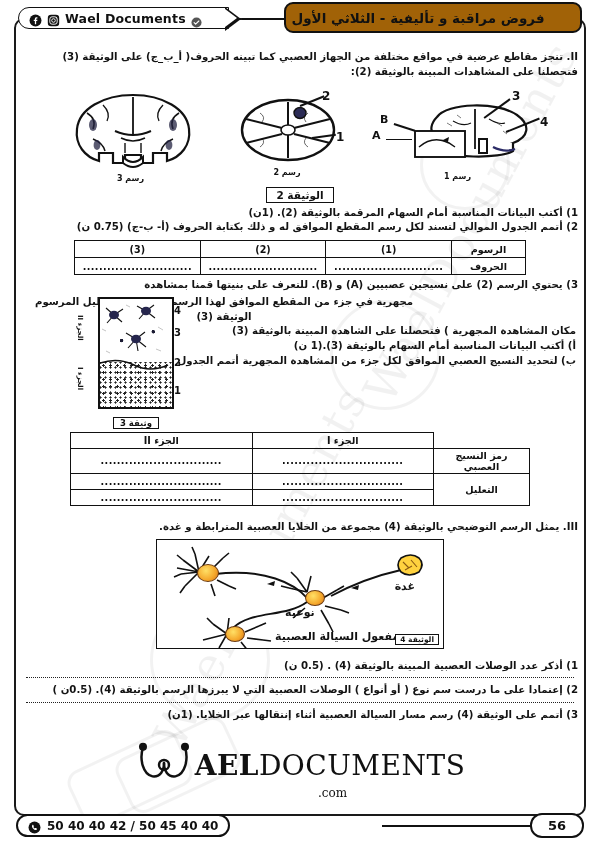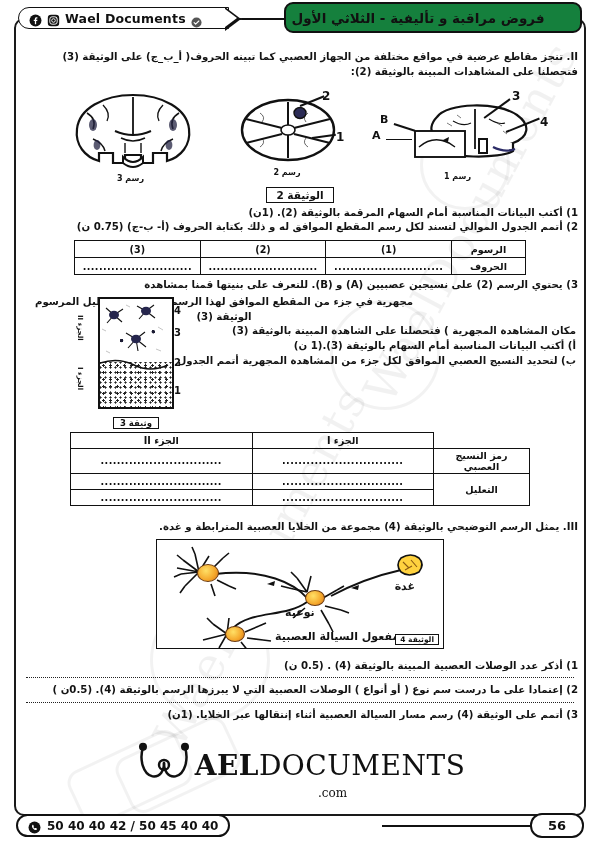--- a/index.html
+++ b/index.html
@@ -117,21 +117,21 @@
     width: 50px; height: 2.2px;
     background: #111;
   }
   .title-pill {
     position: absolute;
     left: 284px; top: 2px;
     width: 298px; height: 31px;
     border: 2px solid #111;
     border-radius: 9px;
     display: flex; align-items: center; justify-content: center;
-    background: #15803d;
+    background: #a16207;
   }
   .title-text {
     font-size: 13.5px;
     font-weight: bold;
     color: #111;
     padding-right: 30px;
     white-space: nowrap;
   }
   .person-icon {
     position: absolute;

